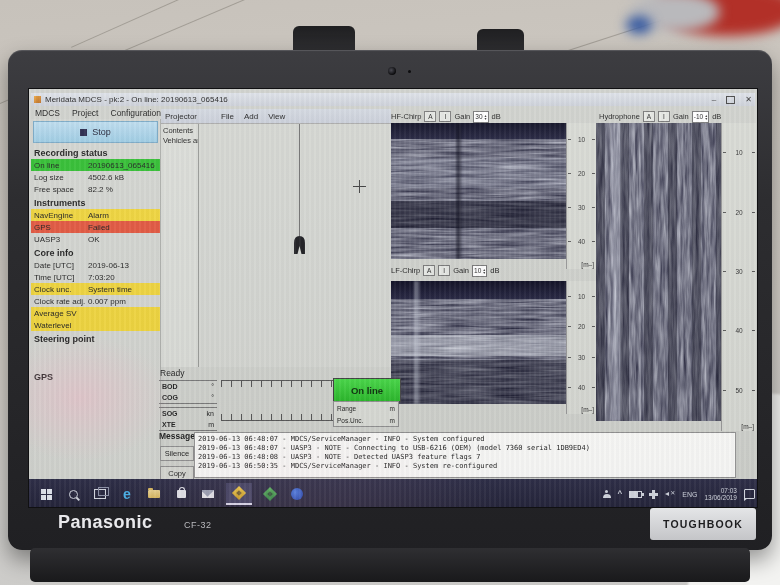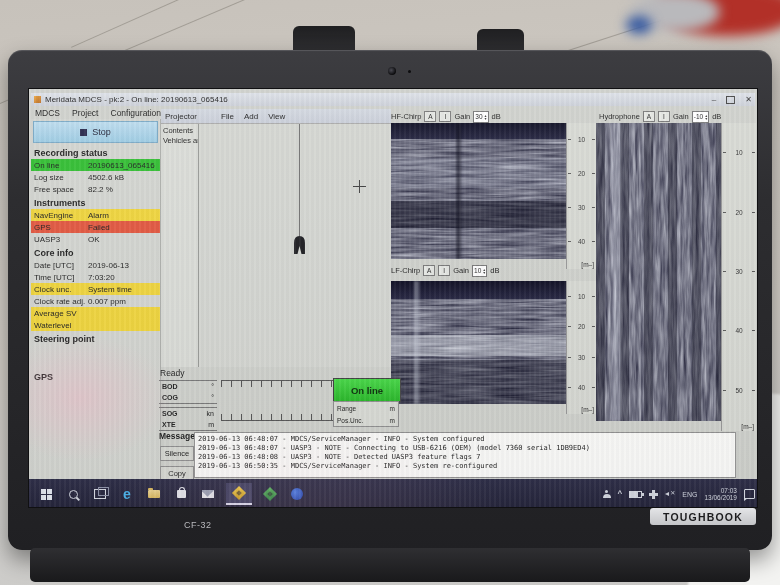--- a/index.html
+++ b/index.html
@@ -13,21 +13,21 @@
   .latch{position:absolute;background:linear-gradient(180deg,#1f1f21,#333336);border-radius:6px;}
 
   .laptop{position:absolute;left:8px;top:50px;width:764px;height:500px;border-radius:14px;
     background:linear-gradient(180deg,#3d3d41 0%,#2d2d30 30%,#262629 70%,#202023 100%);
     box-shadow:0 10px 22px rgba(0,0,0,.40), inset 0 1px 1px rgba(255,255,255,.15);}
   .webcam{position:absolute;left:380px;top:17px;width:8px;height:8px;border-radius:50%;
     background:radial-gradient(circle at 40% 40%,#4a4a52,#0a0a0c 70%);}
   .sensor-dot{position:absolute;left:400px;top:20px;width:3px;height:3px;border-radius:50%;background:#0d0d0f;}
   .brand{position:absolute;left:50px;top:462px;color:#e9e9ec;font-weight:bold;font-size:18px;letter-spacing:.5px;}
   .model{position:absolute;left:176px;top:470px;color:#b9b9bd;font-size:9px;letter-spacing:.5px;}
-  .badge{position:absolute;right:16px;top:458px;width:106px;height:17px;border-radius:3px;
+  .badge{position:absolute;right:16px;top:458px;width:106px;height:32px;border-radius:3px;
     background:linear-gradient(180deg,#e4e5e7,#c4c5c8);display:flex;align-items:center;justify-content:center;
     color:#1c1c1e;font-weight:bold;font-size:10.5px;letter-spacing:1.2px;}
   .base{position:absolute;left:30px;top:548px;width:720px;height:34px;border-radius:5px;
     background:linear-gradient(180deg,#2f2f32,#19191b);}
 
   
   .screen{position:absolute;left:28px;top:88px;width:730px;height:420px;background:#cfd1cc;
     border:1px solid #101012;box-sizing:border-box;overflow:hidden;font-size:8.5px;color:#1c1c1c;}
   .glare{position:absolute;inset:0;z-index:60;pointer-events:none;background:
     repeating-linear-gradient(90deg,rgba(255,255,255,.055) 0 2px,rgba(110,110,125,.035) 2px 5px),
@@ -196,20 +196,21 @@
   <div class="blob" style="right:-18px;top:-16px;width:140px;height:52px;background:#b23028;"></div>
   <div class="blob" style="right:60px;top:-8px;width:90px;height:40px;background:#b9b9bc;"></div>
   <div class="blob" style="right:128px;top:16px;width:26px;height:18px;background:#3458a0;"></div>
   <div class="paper"></div>
   <div class="latch" style="left:293px;top:26px;width:62px;height:32px;"></div>
   <div class="latch" style="left:477px;top:29px;width:47px;height:29px;"></div>
 
   <div class="laptop">
     <div class="webcam"></div>
     <div class="sensor-dot"></div>
+    <div class="brand">Panasonic</div>
     <div class="model">CF-32</div>
     <div class="badge">TOUGHBOOK</div>
   </div>
   <div class="base"></div>
 
   <div class="screen">
 
     <div class="titlebar">
       <span class="appico"></span>
       <span class="ttl">Meridata MDCS - pk:2 - On line: 20190613_065416</span>

